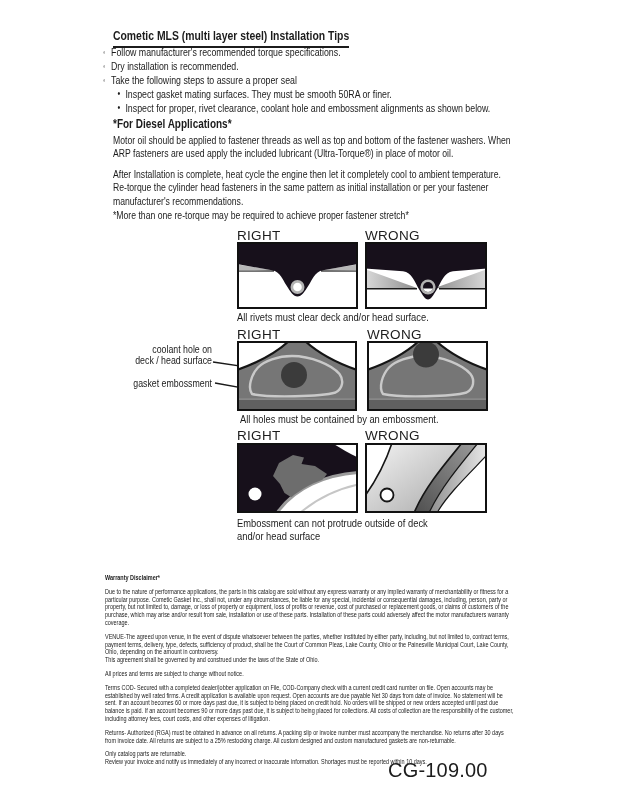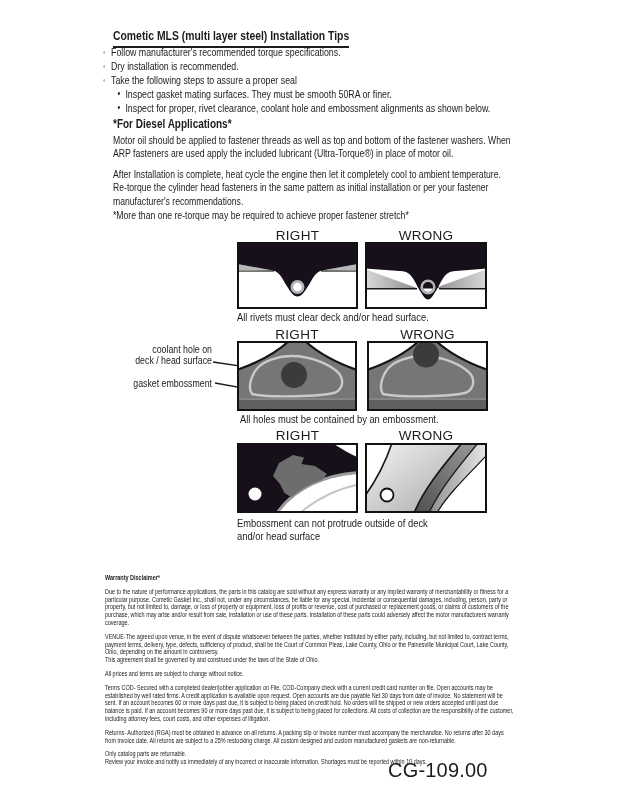--- a/index.html
+++ b/index.html
@@ -9,21 +9,21 @@
   .cx{transform:scaleX(.8);transform-origin:0 0;}
   .title{font-size:13px;font-weight:bold;border-bottom:2px solid #1c1c1c;
          padding-bottom:2.5px;white-space:nowrap;display:inline-block;}
   .bullets{font-size:11px;line-height:14px;width:640px;}
   .brow{display:flex;}
   .bm{flex:0 0 10px;font-size:8.5px;line-height:14px;}
   .sub{margin-left:18px;}
   .sub .bm{font-size:10px;}
   .h2{font-size:12.5px;font-weight:bold;white-space:nowrap;}
   .body{font-size:10.8px;line-height:13.4px;width:505px;}
-  .figlbl{font-size:13.5px;text-align:center;letter-spacing:.3px;}
+  .figlbl{font-size:13.5px;letter-spacing:.3px;}
   .cap{font-size:11px;white-space:nowrap;transform:scaleX(.85);transform-origin:0 0;}
   .cap2{font-size:11px;line-height:12.5px;transform:scaleX(.85);transform-origin:0 0;white-space:nowrap;}
   .ann{font-size:10px;line-height:11px;text-align:right;width:112px;
        transform:scaleX(.88);transform-origin:100% 0;}
   .warr{font-size:6.7px;line-height:7.8px;width:500px;transform:scaleX(.82);transform-origin:0 0;}
   .warr .wh{font-weight:bold;margin:0 0 6px 0;}
   .warr p{margin:0 0 6px 0;}
   .warr p.tight{margin:0;}
   .pagenum{font-size:20px;letter-spacing:.2px;}
   .panel{position:absolute;line-height:0;}

